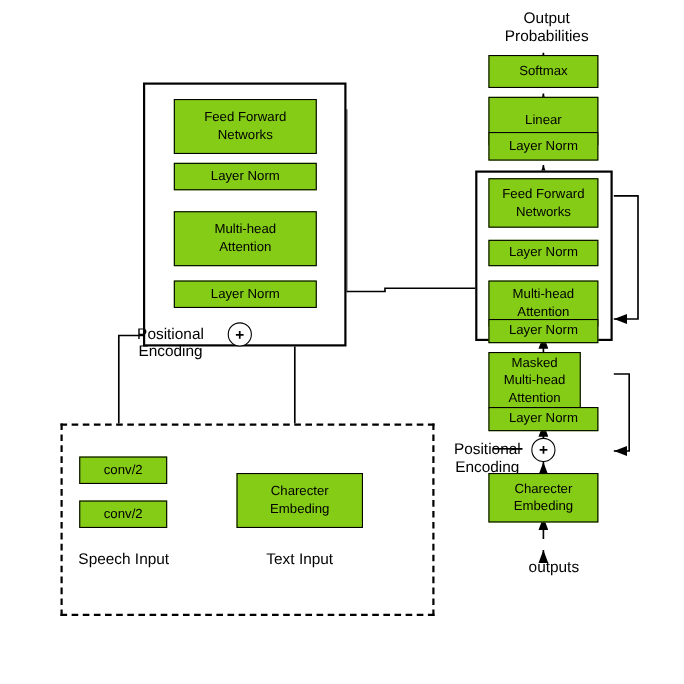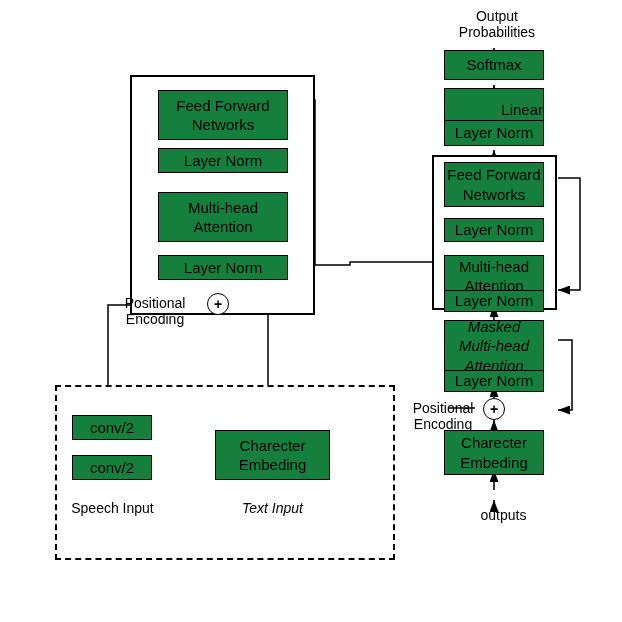--- a/index.html
+++ b/index.html
@@ -13,26 +13,26 @@
       overflow: hidden;
     }
     .diagram {
       position: relative;
       width: 622px;
       height: 622px;
     }
     .box {
       position: absolute;
       border: 1.5px solid #000;
-      background: #15803d;
+      background: #84cc16;
       text-align: center;
       display: flex;
       align-items: center;
       justify-content: center;
-      font-size: 15px;
+      font-size: 12px;
       line-height: 1.3;
     }
     .dashed-box {
       position: absolute;
       border: 2px dashed #000;
       background: #fff;
     }
     .big-outer {
       position: absolute;
       border: 2px solid #000;
@@ -168,33 +168,33 @@
   </div>
 
   <div class="arrow-label" style="left:65px; top:500px; width:95px;">
     <span>Speech Input</span>
   </div>
 
   <div class="box" style="left:215px; top:430px; width:115px; height:50px;">
     <span>Charecter<br>Embeding</span>
   </div>
 
-  <div class="arrow-label" style="left:230px; top:500px; width:85px;font-style:italic;">
+  <div class="arrow-label" style="left:230px; top:500px; width:85px;">
     <span>Text Input</span>
   </div>
 
   <div class="arrow-label" style="left:452px; top:8px; width:90px;">
     <span>Output<br>Probabilities</span>
   </div>
 
   <div class="box" style="left:444px; top:50px; width:100px; height:30px;">
     <span>Softmax</span>
   </div>
 
-  <div class="box" style="left:444px; top:88px; width:100px; height:44px;justify-content:flex-end;">
+  <div class="box" style="left:444px; top:88px; width:100px; height:44px;">
     <span>Linear</span>
   </div>
 
   <div class="box" style="left:444px; top:120px; width:100px; height:26px;">
     <span>Layer Norm</span>
   </div>
 
   <div class="big-outer" style="left:432px; top:155px; width:125px; height:155px;"></div>
 
   <div class="box" style="left:444px; top:162px; width:100px; height:45px;">
@@ -206,21 +206,21 @@
   </div>
 
   <div class="box" style="left:444px; top:255px; width:100px; height:42px;">
     <span>Multi-head<br>Attention</span>
   </div>
 
   <div class="box" style="left:444px; top:290px; width:100px; height:22px;">
     <span>Layer Norm</span>
   </div>
 
-  <div class="box" style="left:444px; top:320px; width:100px; height:52px;font-style:italic;">
+  <div class="box" style="left:444px; top:320px; width:84px; height:52px;">
     <span>Masked<br>Multi-head<br>Attention</span>
   </div>
 
   <div class="box" style="left:444px; top:370px; width:100px; height:22px;">
     <span>Layer Norm</span>
   </div>
 
   <div class="arrow-label" style="left:398px; top:400px; width:90px;">
     <span>Positional<br>Encoding</span>
   </div>

